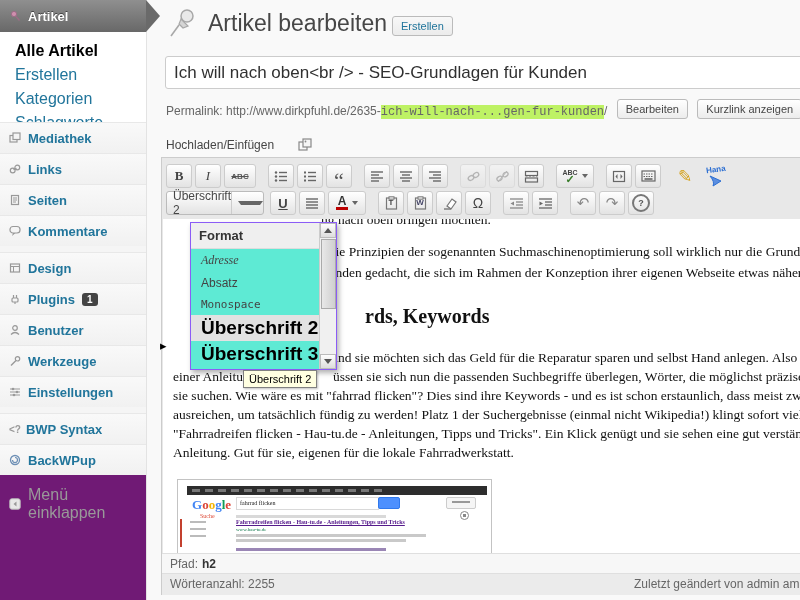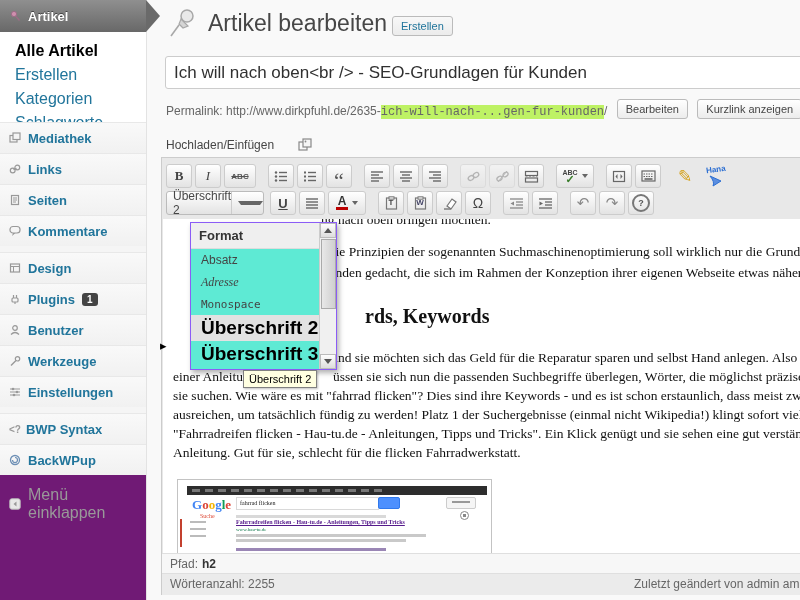--- a/index.html
+++ b/index.html
@@ -465,21 +465,21 @@
       <span class="ln" style="left:158px;top:-7px;">ng nach oben bringen möchten.</span>
       <span class="ln" style="left:158px;top:25px;">r die Prinzipien der sogenannten Suchmaschinenoptimierung soll wirklich nur die Grundlag</span>
       <span class="ln" style="left:156px;top:46px;">Kunden gedacht, die sich im Rahmen der Konzeption ihrer eigenen Webseite etwas näher</span>
       <span class="ln h2ln" style="left:158px;top:86px;">rds, Keywords</span>
       <span class="ln" style="left:158px;top:131px;">n und sie möchten sich das Geld für die Reparatur sparen und selbst Hand anlegen. Also su</span>
       <span class="ln" style="left:10px;top:150px;">einer Anleitung</span>
       <span class="ln" style="left:170px;top:150px;">üssen sie sich nun die passenden Suchbegriffe überlegen, Wörter, die möglichst präzise</span>
       <span class="ln" style="left:10px;top:169px;">sie suchen. Wie wäre es mit "fahrrad flicken"? Dies sind ihre Keywords - und es ist schon erstaunlich, dass meist zwei</span>
       <span class="ln" style="left:10px;top:188px;">ausreichen, um tatsächlich fündig zu werden! Platz 1 der Suchergebnisse (einmal nicht Wikipedia!) klingt sofort vielver</span>
       <span class="ln" style="left:10px;top:207px;">"Fahrradreifen flicken - Hau-tu.de - Anleitungen, Tipps und Tricks". Ein Klick genügt und sie sehen eine gut verständ</span>
-      <span class="ln" style="left:10px;top:226px;">Anleitung. Gut für sie, schlecht für die flicken Fahrradwerkstatt.</span>
+      <span class="ln" style="left:10px;top:226px;">Anleitung. Gut für sie, eigenen für die lokale Fahrradwerkstatt.</span>
 
       <div id="gimg">
         <div id="gbar">
             <div class="dashes"></div>
           </div>
         <div id="glogo"><span class="gc1">G</span><span class="gc2">o</span><span class="gc3">o</span><span class="gc4">g</span><span class="gc5">l</span><span class="gc6">e</span></div>
         <div id="gsearch">fahrrad flicken</div>
         <div id="gbtn"></div>
         <div id="gsign">
             <i></i>
@@ -510,22 +510,22 @@
         <span>Wörteranzahl:</span> <span>2255</span>
       </span>
       <span class="lm">Zuletzt geändert von admin am</span>
     </div>
   </div>
 </div>
 
 <div id="dropdown">
   <div id="dd-items">
     <div class="ddh">Format</div>
+    <div class="ddi dd-addr">Adresse</div>
     <div class="ddi">Absatz</div>
-    <div class="ddi dd-addr">Adresse</div>
     <div class="ddi dd-mono">Monospace</div>
     <div class="ddi dd-h dd-sel">Überschrift 2</div>
     <div class="ddi dd-h">Überschrift 3</div>
   </div>
   <div id="dd-scroll">
     <div class="sbtn up">
         <span class="tri-up"></span>
       </div>
     <div id="dd-thumb"></div>
     <div class="sbtn down">

